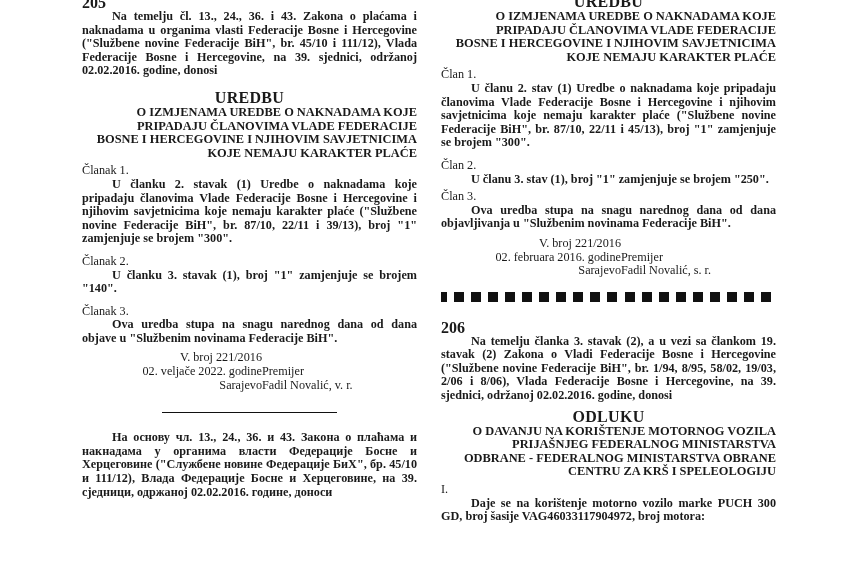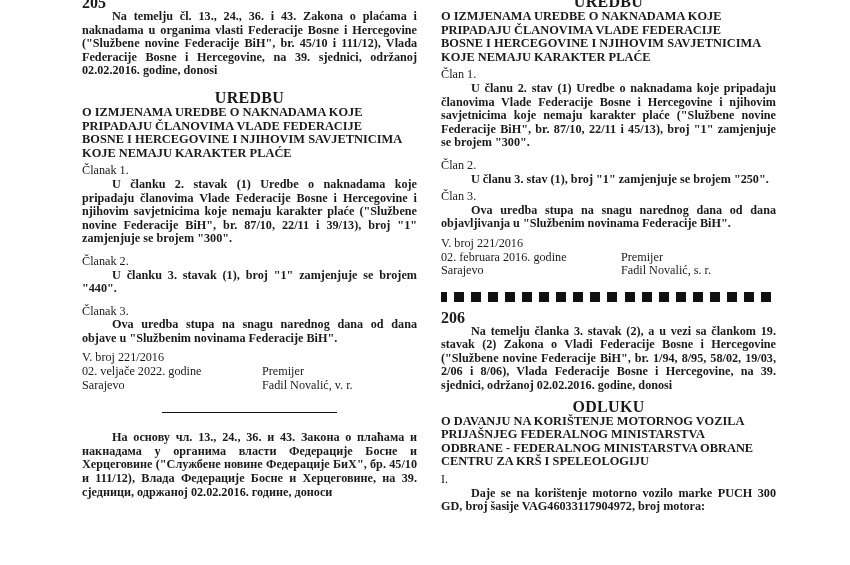--- a/index.html
+++ b/index.html
@@ -5,24 +5,24 @@
     html, body { margin: 0; padding: 0; background: #ffffff; }
     body { width: 850px; height: 565px; overflow: hidden; position: relative;
       font-family: "Liberation Serif", "DejaVu Serif", serif; color: #1a1a1a; }
     .col { position: absolute; top: 0; width: 335px; font-size: 12.2px; line-height: 13.6px; }
     #col-left { left: 82px; top: -5px; }
     #col-right { left: 441px; top: -6px; }
     .num { font-weight: bold; font-size: 16px; line-height: 15px; margin: 0; }
     p { margin: 0; text-align: justify; font-weight: bold; }
     p.ind { text-indent: 30px; }
     .t-main { text-align: center; font-weight: bold; font-size: 16px; line-height: 16px; margin-top: 12px; letter-spacing: 0.3px; }
-    .t-sub { text-align: left; font-weight: bold; font-size: 12.4px; line-height: 13.6px; }
+    .t-sub { text-align: right; font-weight: bold; font-size: 12.4px; line-height: 13.6px; }
     .clan { text-align: left; margin-top: 4px; }
     .sig { display: flex; margin-top: 6px; }
-    .sig .l { width: 180px; text-align: left; }
+    .sig .l { width: 180px; text-align: right; }
     .sig .r { flex: 1; text-align: left; padding-top: 13.6px; }
     .sig b { font-weight: normal; }
     .rule { width: 175px; height: 0; border-top: 1.5px solid #111; margin: 20px auto 18px; }
     .dashes { display: flex; justify-content: space-between; margin-top: 14px; height: 10px; width: 330px; }
     .dashes span { display: block; width: 10px; height: 10px; background: #111; }
     .dashes span:first-child { width: 6px; }
   </style>
 </head>
 <body>
 
@@ -32,21 +32,21 @@
   <div class="t-main">UREDBU</div>
   <div class="t-sub">
     <div>O IZMJENAMA UREDBE O NAKNADAMA KOJE</div>
     <div>PRIPADAJU ČLANOVIMA VLADE FEDERACIJE</div>
     <div>BOSNE I HERCEGOVINE I NJIHOVIM SAVJETNICIMA</div>
     <div>KOJE NEMAJU KARAKTER PLAĆE</div>
   </div>
   <div class="clan">Članak 1.</div>
   <p class="ind">U članku 2. stavak (1) Uredbe o naknadama koje pripadaju članovima Vlade Federacije Bosne i Hercegovine i njihovim savjetnicima koje nemaju karakter plaće ("Službene novine Federacije BiH", br. 87/10, 22/11 i 39/13), broj "1" zamjenjuje se brojem "300".</p>
   <div class="clan" style="margin-top:9px">Članak 2.</div>
-  <p class="ind">U članku 3. stavak (1), broj "1" zamjenjuje se brojem "440".</p>
+  <p class="ind">U članku 3. stavak (1), broj "1" zamjenjuje se brojem "140".</p>
   <div class="clan" style="margin-top:9px">Članak 3.</div>
   <p class="ind">Ova uredba stupa na snagu narednog dana od dana objave u "Službenim novinama Federacije BiH".</p>
   <div class="sig">
     <div class="l">
       <div>V. broj 221/2016</div>
       <div>02. veljače 2022. godine</div>
       <div>Sarajevo</div>
     </div>
     <div class="r" style="padding-top:13.6px">
       <div>Premijer</div>
@@ -97,21 +97,21 @@
       <span></span>
       <span></span>
       <span></span>
       <span></span>
       <span></span>
       <span></span>
       <span></span>
       <span></span>
       <span></span>
   </div>
-  <div class="num" style="margin-top:8px">206</div>
+  <div class="num" style="margin-top:18px">206</div>
   <p class="ind">Na temelju članka 3. stavak (2), a u vezi sa člankom 19. stavak (2) Zakona o Vladi Federacije Bosne i Hercegovine ("Službene novine Federacije BiH", br. 1/94, 8/95, 58/02, 19/03, 2/06 i 8/06), Vlada Federacije Bosne i Hercegovine, na 39. sjednici, održanoj 02.02.2016. godine, donosi</p>
   <div class="t-main" style="margin-top:6px">ODLUKU</div>
   <div class="t-sub">
     <div>O DAVANJU NA KORIŠTENJE MOTORNOG VOZILA</div>
     <div>PRIJAŠNJEG FEDERALNOG MINISTARSTVA</div>
     <div>ODBRANE - FEDERALNOG MINISTARSTVA OBRANE</div>
     <div>CENTRU ZA KRŠ I SPELEOLOGIJU</div>
   </div>
   <div class="clan">I.</div>
   <p class="ind">Daje se na korištenje motorno vozilo marke PUCH 300 GD, broj šasije VAG46033117904972, broj motora:</p>

